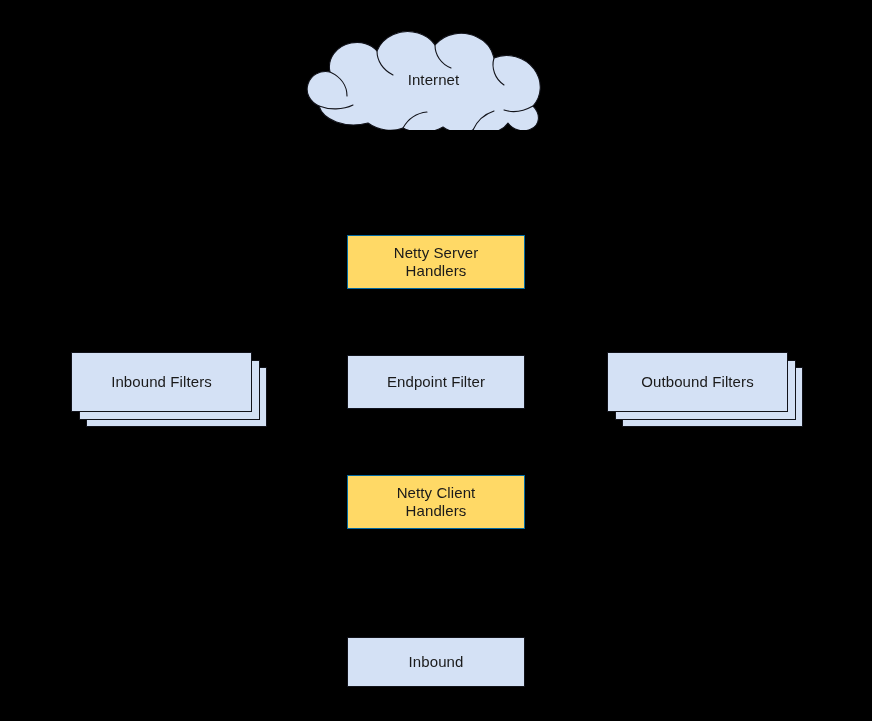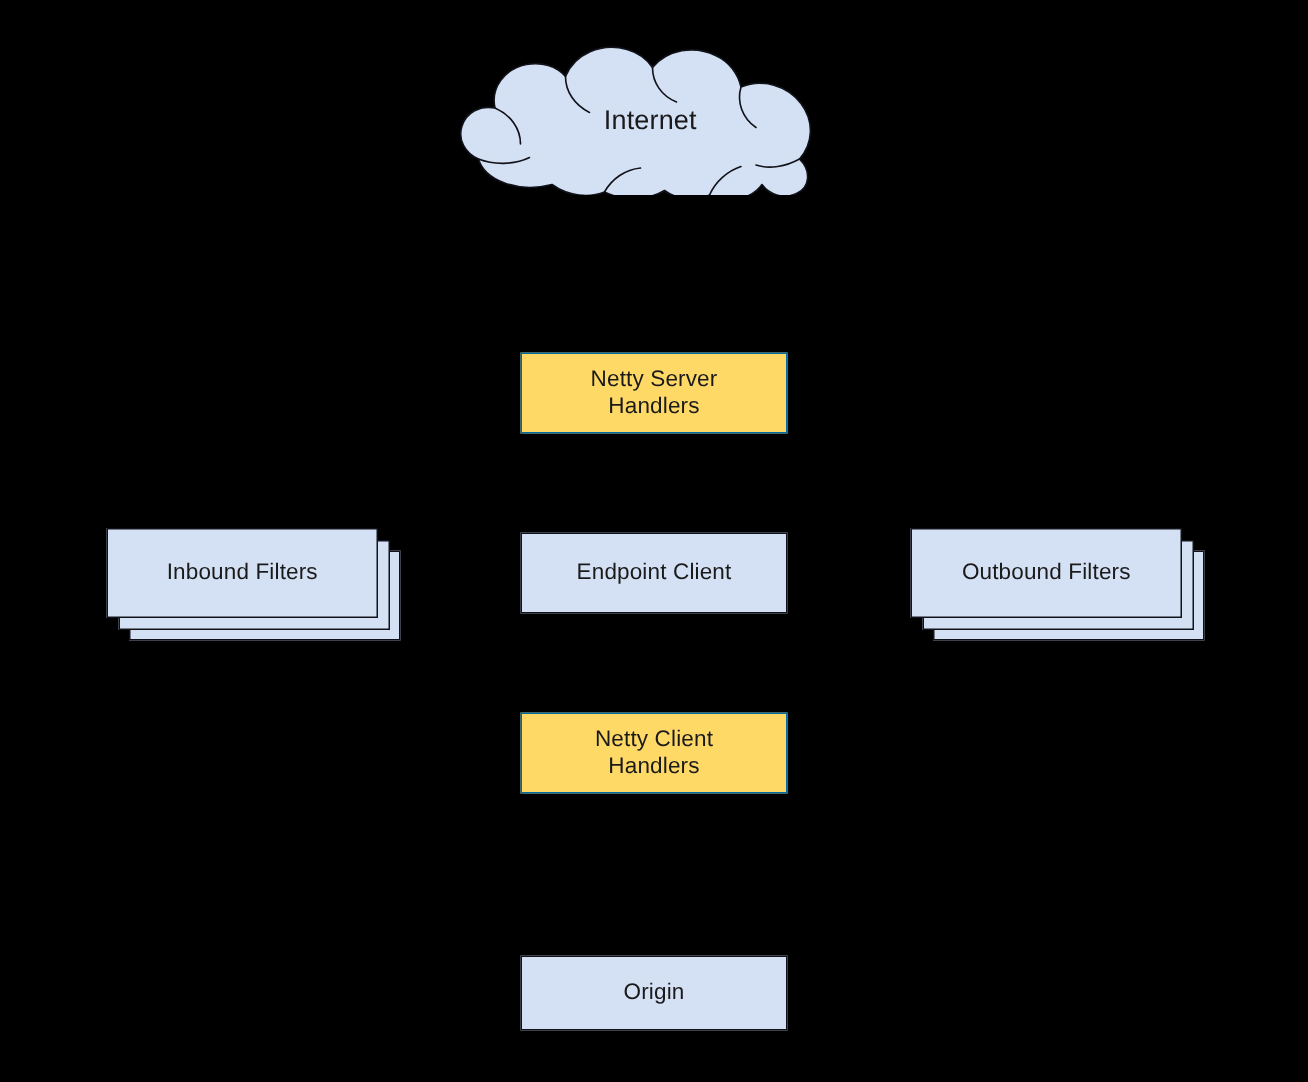--- a/index.html
+++ b/index.html
@@ -84,21 +84,21 @@
   .cloud-label {
     position: absolute;
     left: 0;
     top: 0;
     width: 100%;
     height: 100%;
     display: flex;
     align-items: center;
     justify-content: center;
     color: #1a1a1a;
-    font-size: 18px;
+    font-size: 15px;
     line-height: 18px;
     letter-spacing: 0.1px;
     user-select: none;
     pointer-events: none;
   }
 
   
   .edge-layer {
     position: absolute;
     left: 0;
@@ -163,26 +163,26 @@
 
   <div class="node node-yellow" style="left:347px; top:235px; width:178px; height:54px;">Netty Server
 Handlers</div>
 
   <div class="stack" style="left:71px; top:352px; width:196px; height:75px;">
     <div class="stack-layer" style="left:15px; top:15px; width:181px; height:60px;"></div>
     <div class="stack-layer" style="left:8px; top:8px; width:181px; height:60px;"></div>
     <div class="stack-front" style="left:0px; top:0px; width:181px; height:60px;">Inbound Filters</div>
   </div>
 
-  <div class="node node-blue" style="left:347px; top:355px; width:178px; height:54px;">Endpoint Client</div>
+  <div class="node node-blue" style="left:347px; top:355px; width:178px; height:54px;">Endpoint Filter</div>
 
   <div class="stack" style="left:607px; top:352px; width:196px; height:75px;padding-left:17px;">
     <div class="stack-layer" style="left:15px; top:15px; width:181px; height:60px;"></div>
     <div class="stack-layer" style="left:8px; top:8px; width:181px; height:60px;"></div>
     <div class="stack-front" style="left:0px; top:0px; width:181px; height:60px;">Outbound Filters</div>
   </div>
 
   <div class="node node-yellow" style="left:347px; top:475px; width:178px; height:54px;">Netty Client
 Handlers</div>
 
-  <div class="node node-blue" style="left:347px; top:637px; width:178px; height:50px;">Origin</div>
+  <div class="node node-blue" style="left:347px; top:637px; width:178px; height:50px;">Inbound</div>
 
 </div>
 
 </body></html>

